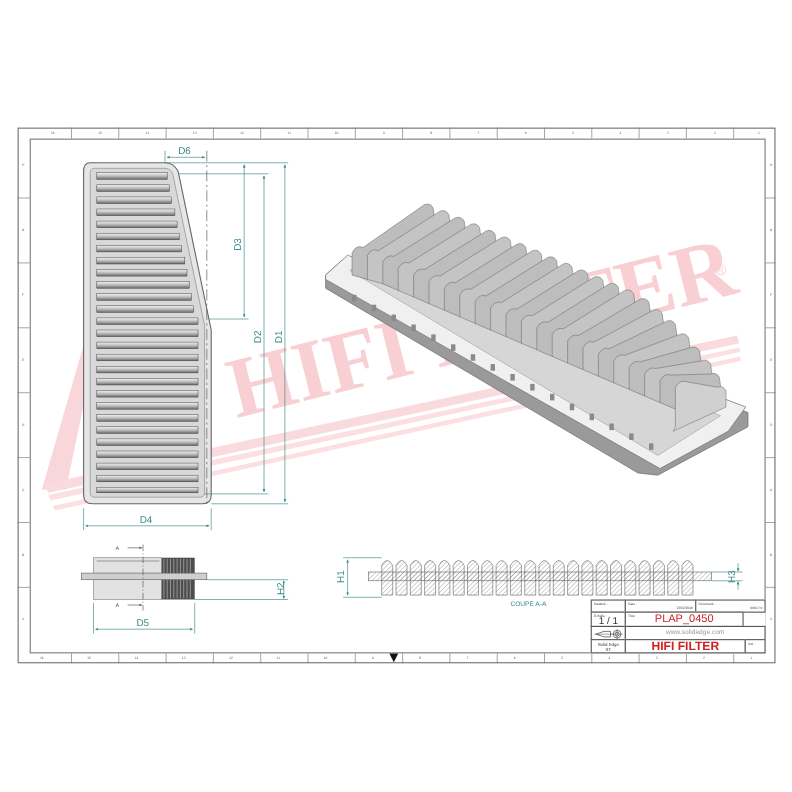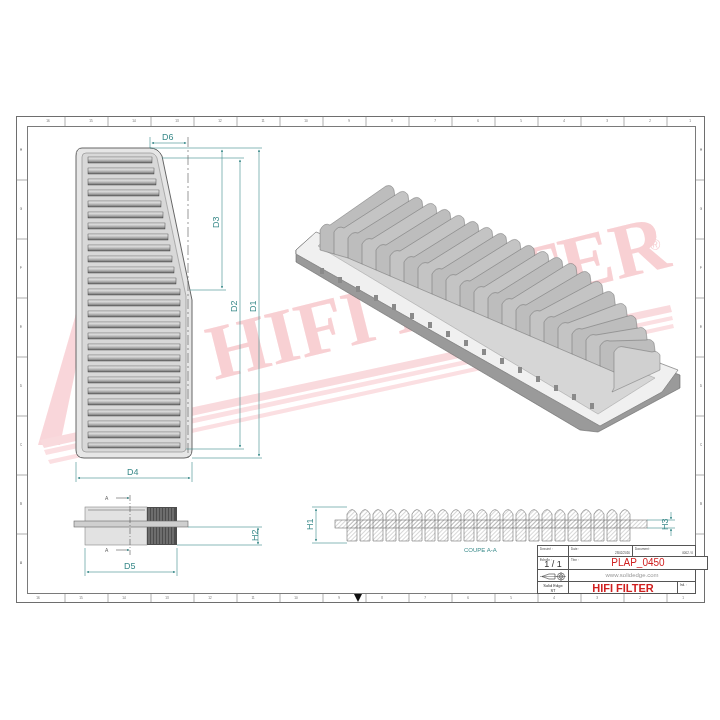--- a/index.html
+++ b/index.html
@@ -348,21 +348,21 @@
     <span class="tb-date">23/02/2016</span>
   </div>
   <div class="tb-cell" style="left:95px;top:0;width:64px;height:12px">
     <span class="tb-small">Document :</span>
     <span class="tb-date">0002 / 0</span>
   </div>
   <div class="tb-cell" style="left:0;top:11px;width:32px;height:14px">
     <span class="tb-small">Echelle :</span>
     <span class="tb-scale">1 / 1</span>
   </div>
-  <div class="tb-cell" style="left:31px;top:11px;width:140px;height:14px">
+  <div class="tb-cell" style="left:31px;top:11px;width:108px;height:14px">
     <span class="tb-small">Titre :</span>
     <span class="tb-ref">PLAP_0450</span>
   </div>
   <div class="tb-cell" style="left:0;top:24px;width:32px;height:13px">
     <svg width="30" height="11" viewBox="0 0 30 11" style="position:absolute;left:1px;top:1px">
       <path d="M3,5.5 L10,3 L16,3 L16,8 L10,8 z" fill="none" stroke="#333" stroke-width="0.6"></path>
       <line x1="1" y1="5.5" x2="18" y2="5.5" stroke="#333" stroke-width="0.4"></line>
       <circle cx="22" cy="5.5" r="3.5" fill="none" stroke="#333" stroke-width="0.6"></circle>
       <circle cx="22" cy="5.5" r="1.8" fill="none" stroke="#333" stroke-width="0.6"></circle>
       <line x1="17" y1="5.5" x2="27" y2="5.5" stroke="#333" stroke-width="0.4"></line>

